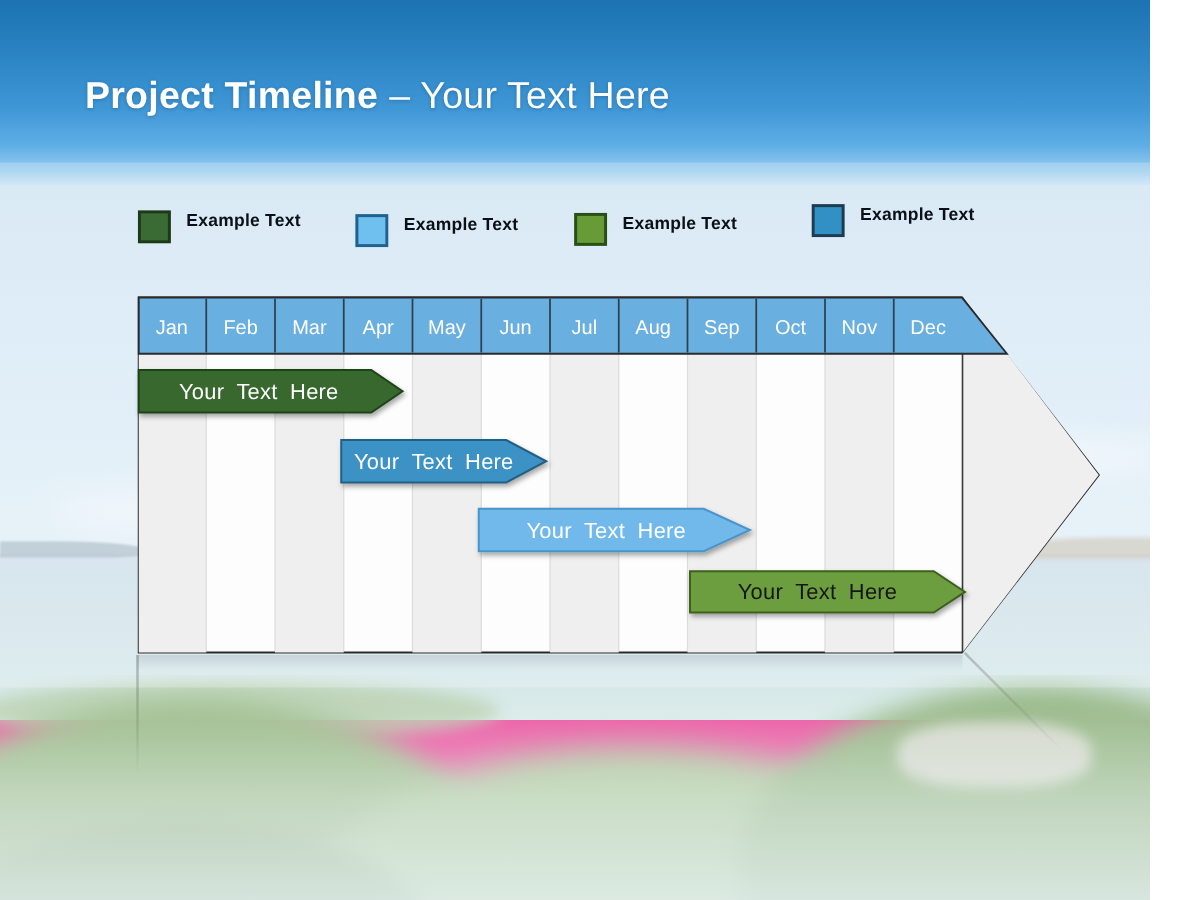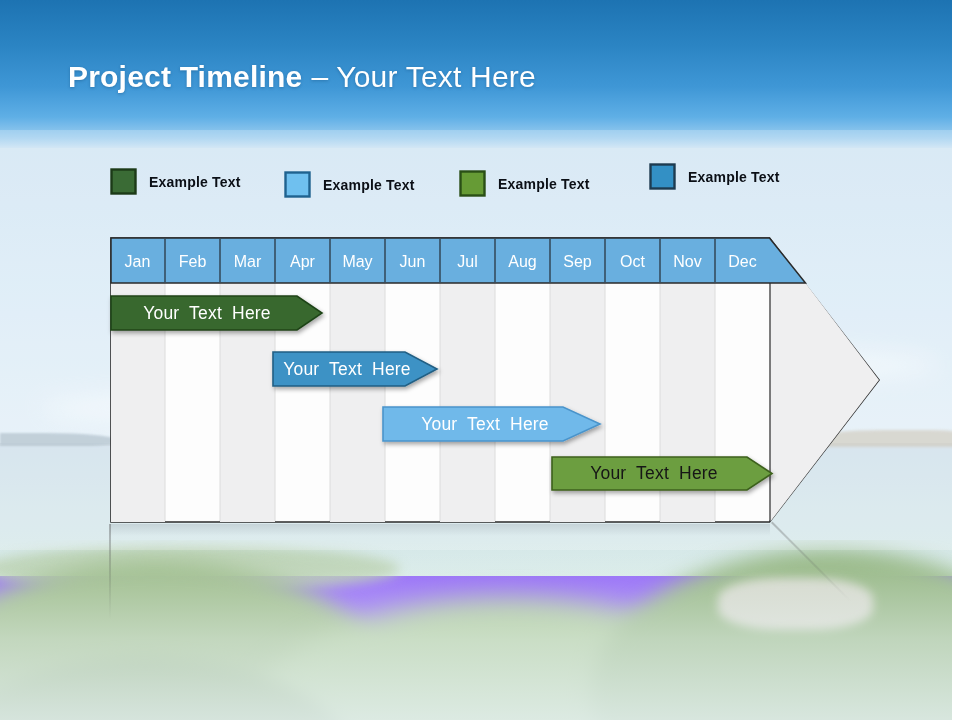--- a/index.html
+++ b/index.html
@@ -1,17 +1,17 @@
 <!DOCTYPE html>
 <html><head>
 <meta charset="utf-8">
 <style>
   html,body{margin:0;padding:0;}
   body{width:960px;height:720px;overflow:hidden;font-family:"Liberation Sans",sans-serif;}
-  .slide{position:relative;width:920px;height:720px;overflow:hidden;background:#8b5cf6;padding-left:32px;}
+  .slide{position:relative;width:920px;height:720px;overflow:hidden;background:#ec4899;}
 
   
   .bg-top{position:absolute;left:0;top:0;width:960px;height:150px;
     background:linear-gradient(180deg,#1d73b2 0%,#2b84c3 30%,#3f97d6 58%,#5fafe6 78%,#9ccdef 92%,#cfe4f3 100%);}
   .bg-sky{position:absolute;left:0;top:148px;width:960px;height:302px;
     background:linear-gradient(180deg,#cfe4f3 0%,#d9eaf6 55%,#e2eff8 100%);}
   .cloud{position:absolute;background:#ffffff;border-radius:50%;filter:blur(12px);opacity:.45;}
   .cloud.c1{left:360px;top:300px;width:260px;height:34px;}
   .cloud.c2{left:640px;top:350px;width:300px;height:30px;opacity:.5;}
   .cloud.c3{left:40px;top:395px;width:300px;height:26px;opacity:.55;}
@@ -42,21 +42,21 @@
   .refl-diagonal{position:absolute;left:771px;top:523px;width:2px;height:112px;transform-origin:top left;
     transform:rotate(-45deg);background:linear-gradient(180deg,rgba(90,90,90,.35),rgba(90,90,90,0));}
 
   
   .title{position:absolute;left:68px;top:60px;color:#ffffff;font-size:30px;letter-spacing:.2px;
     text-shadow:0 1px 3px rgba(10,50,90,.30);white-space:nowrap;}
   .title .t-bold{font-weight:700;}
   .title .t-rest{font-weight:400;margin-left:9px;}
 
   
-  .legend-item{position:absolute;display:flex;align-items:center;}
+  .legend-item{position:absolute;display:flex;}
   .legend-item .swatch{width:27px;height:27px;display:block;}
   .legend-item .lg-label{margin-left:12px;font-size:14px;font-weight:700;color:#0b0f16;letter-spacing:.2px;}
   .li-1{left:110px;top:168px;}
   .li-2{left:284px;top:171px;}
   .li-3{left:459px;top:170px;}
   .li-4{left:649px;top:163px;}
 
   
   .timeline-svg{position:absolute;left:110px;top:237px;width:770px;height:286px;overflow:visible;}
   .timeline-svg text{font-family:"Liberation Sans",sans-serif;}

